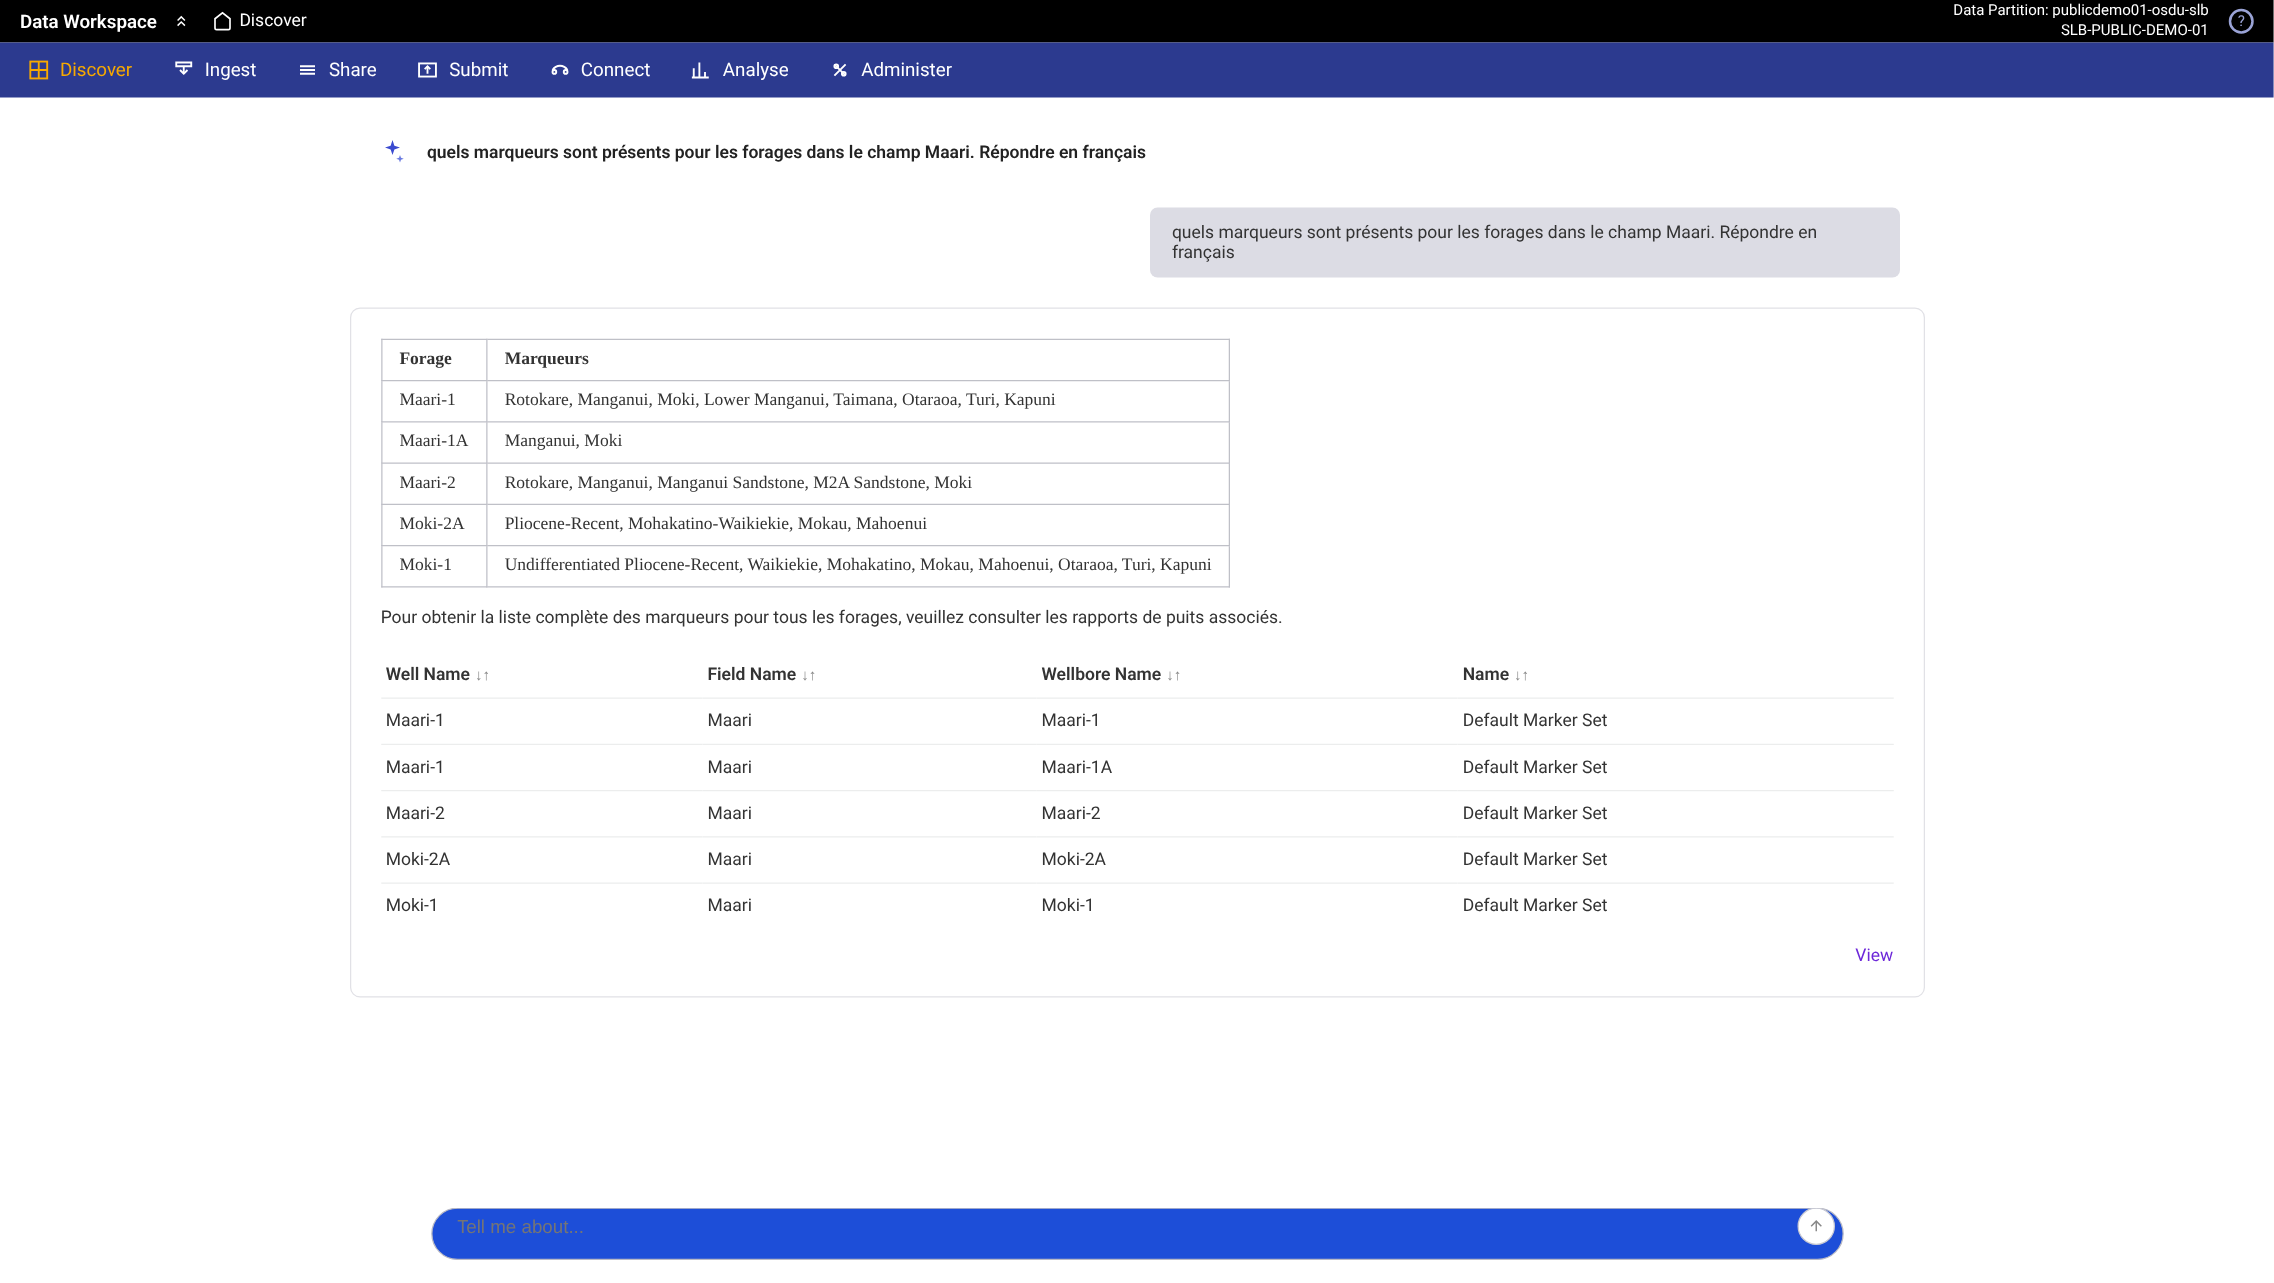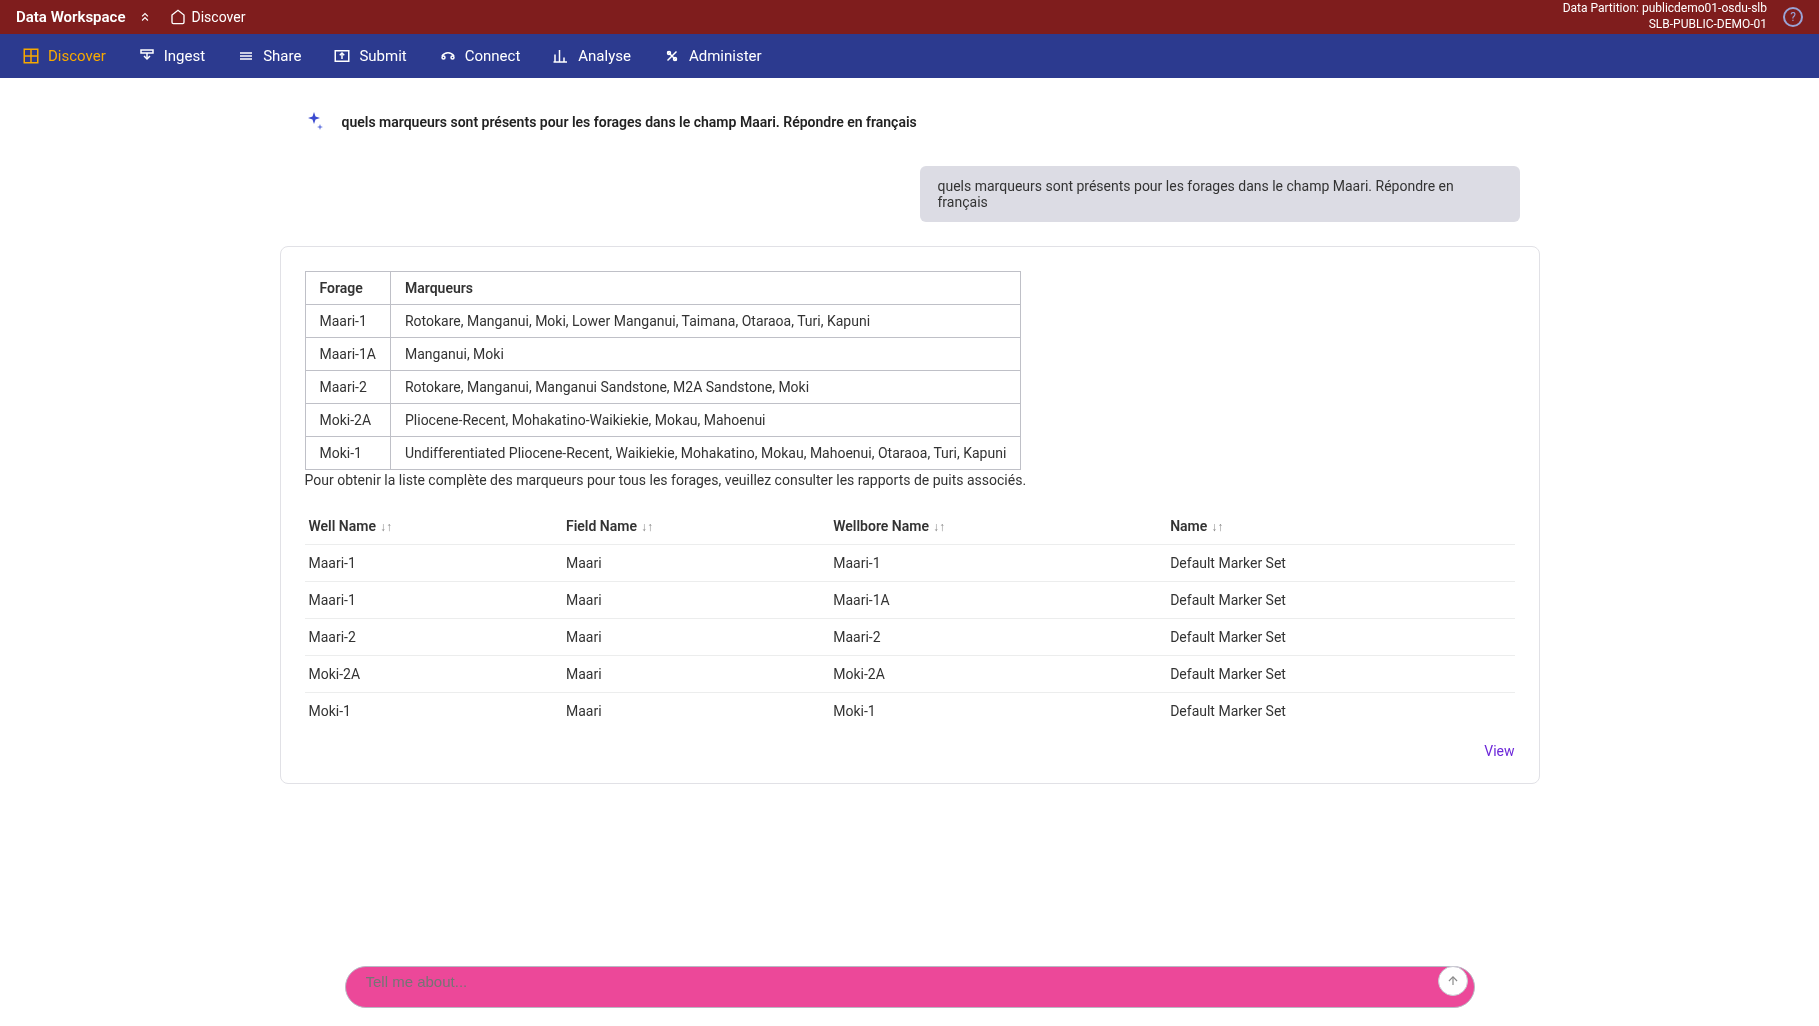--- a/index.html
+++ b/index.html
@@ -1,46 +1,46 @@
 <!DOCTYPE html>
 <html><head>
 <meta charset="utf-8">
 <style>
 * { box-sizing: border-box; margin: 0; padding: 0; }
 body { font-family: -apple-system, BlinkMacSystemFont, "Segoe UI", Roboto, sans-serif; font-size: 14px; color: #333; background: #fff; }
-.topbar { background: #7f1d1d; color: #fff; display: flex; align-items: center; padding: 0 16px; height: 34px; }
+.topbar { background: #000000; color: #fff; display: flex; align-items: center; padding: 0 16px; height: 34px; }
 .brand { font-weight: 600; font-size: 15px; margin-right: 12px; }
 .chev-up { margin-right: 18px; }
 .home-icon { margin-right: 6px; }
 .topbar-title { font-size: 14px; }
 .topbar-right { margin-left: auto; text-align: right; font-size: 12px; line-height: 1.3; }
 .help-circle { margin-left: 16px; width: 20px; height: 20px; border: 2px solid #9aa3d6; border-radius: 50%; display: flex; align-items: center; justify-content: center; color: #9aa3d6; font-size: 12px; }
 .navbar { background: #2c3a8f; display: flex; align-items: center; padding: 0 8px; height: 44px; gap: 4px; }
 .nav-item { display: flex; align-items: center; gap: 8px; padding: 0 14px; height: 44px; color: #ffffff; cursor: pointer; font-size: 15px; }
 .nav-item.active { color: #f7a900; }
 .nav-icon { width: 18px; height: 18px; display: inline-flex; align-items: center; justify-content: center; }
 .content { max-width: 1340px; margin: 0 auto; padding: 20px 40px 100px 40px; }
 .prompt-row { display: flex; align-items: center; gap: 14px; padding: 10px 20px; background: #fff; margin-bottom: 20px; border-radius: 4px; }
 .ai-badge { width: 28px; height: 28px; border-radius: 50%; display: flex; align-items: center; justify-content: center; color: #3b4bd0; font-size: 16px; }
 .prompt-text { font-weight: 600; color: #222; }
 .user-bubble-wrap { display: flex; justify-content: flex-end; margin-bottom: 24px; padding-right: 20px; }
 .user-bubble { background: #dcdce4; color: #333; padding: 12px 18px; border-radius: 6px; max-width: 600px; }
 .response-card { border: 1px solid #e1e1e6; border-radius: 8px; padding: 24px; background: #fff; }
 .response-text { color: #333; margin-bottom: 14px; }
-.markers-table { border-collapse: collapse; margin-bottom: 2px; width: auto; }
+.markers-table { border-collapse: collapse; margin-bottom: 16px; width: auto; font-family: Liberation Serif, serif; }
 .markers-table th, .markers-table td { border: 1px solid #bfc0c7; padding: 8px 14px; text-align: left; font-size: 14px; }
 .markers-table th { font-weight: 600; background: #fff; }
 .results-table { width: 100%; border-collapse: collapse; margin-top: 20px; }
 .results-table th { text-align: left; padding: 10px 4px; font-weight: 600; font-size: 14px; }
 .results-table td { padding: 10px 4px; border-top: 1px solid #eceded; font-size: 14px; color: #333; }
 .sort-icon { color: #888; font-size: 12px; margin-left: 4px; }
 .view-link { text-align: right; margin-top: 14px; }
 .view-link a { color: #6d28d9; text-decoration: none; cursor: pointer; }
 .input-bar-wrap { position: fixed; bottom: 18px; left: 0; right: 0; display: flex; justify-content: center; padding: 0 40px; }
-.input-bar { width: 100%; max-width: 1130px; border: 1px solid #b8b9c4; border-radius: 999px; display: flex; align-items: center; padding: 0 6px 12px 20px; height: 42px; background: #ec4899; }
+.input-bar { width: 100%; max-width: 1130px; border: 1px solid #b8b9c4; border-radius: 999px; display: flex; align-items: center; padding: 0 6px 12px 20px; height: 42px; background: #1d4ed8; }
 .input-bar input { flex: 1; border: none; outline: none; font-size: 15px; background: transparent; }
 .send-btn { width: 30px; height: 30px; border-radius: 50%; border: 1px solid #c8c9d2; background: #fff; display: flex; align-items: center; justify-content: center; color: #888; cursor: pointer; }
 svg { display: block; }
 </style>
 </head>
 <body>
 
 <div class="topbar">
   <span class="brand">Data Workspace</span>
   <span class="chev-up">

